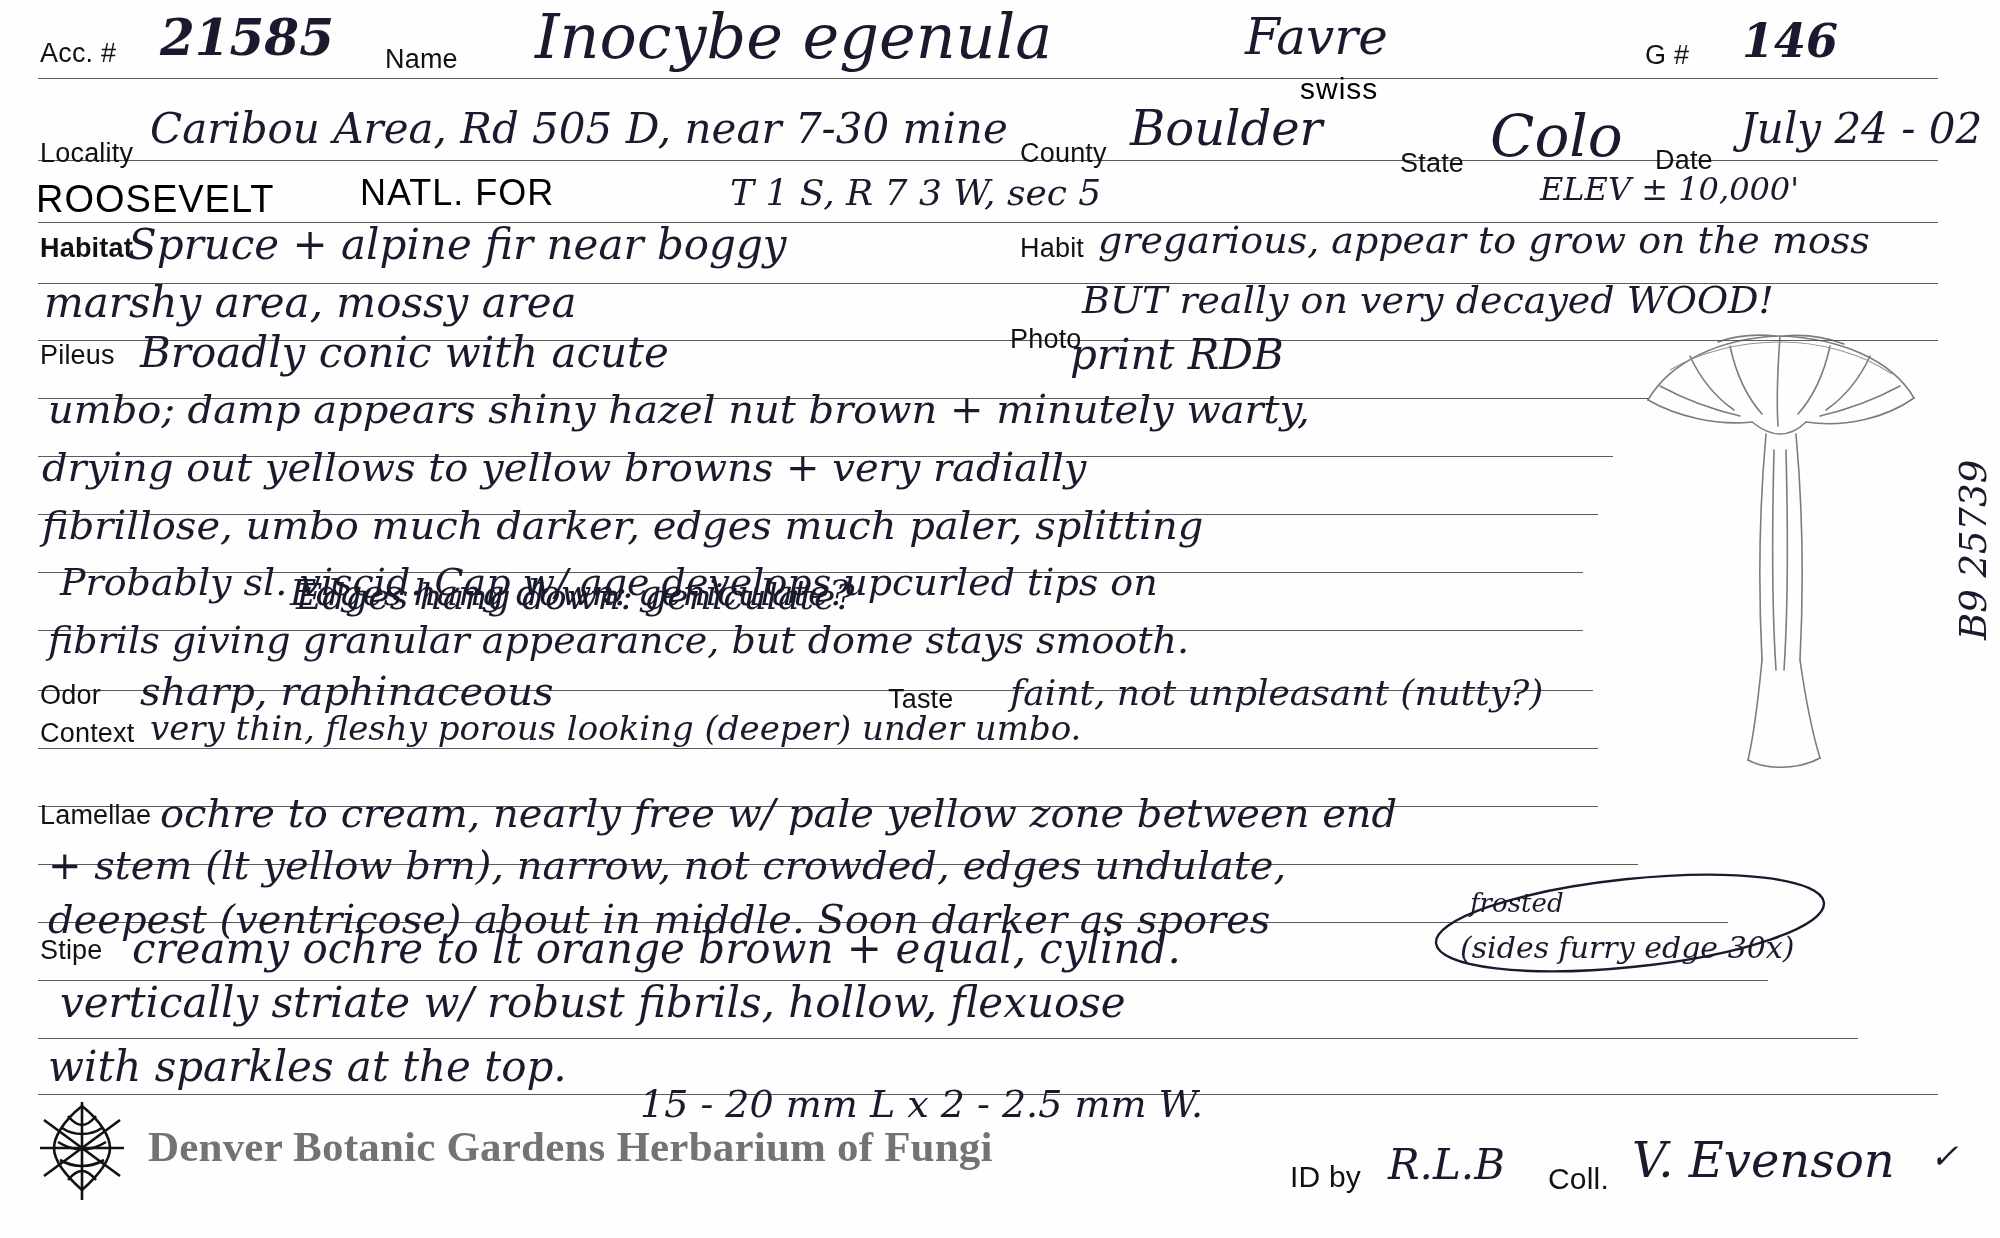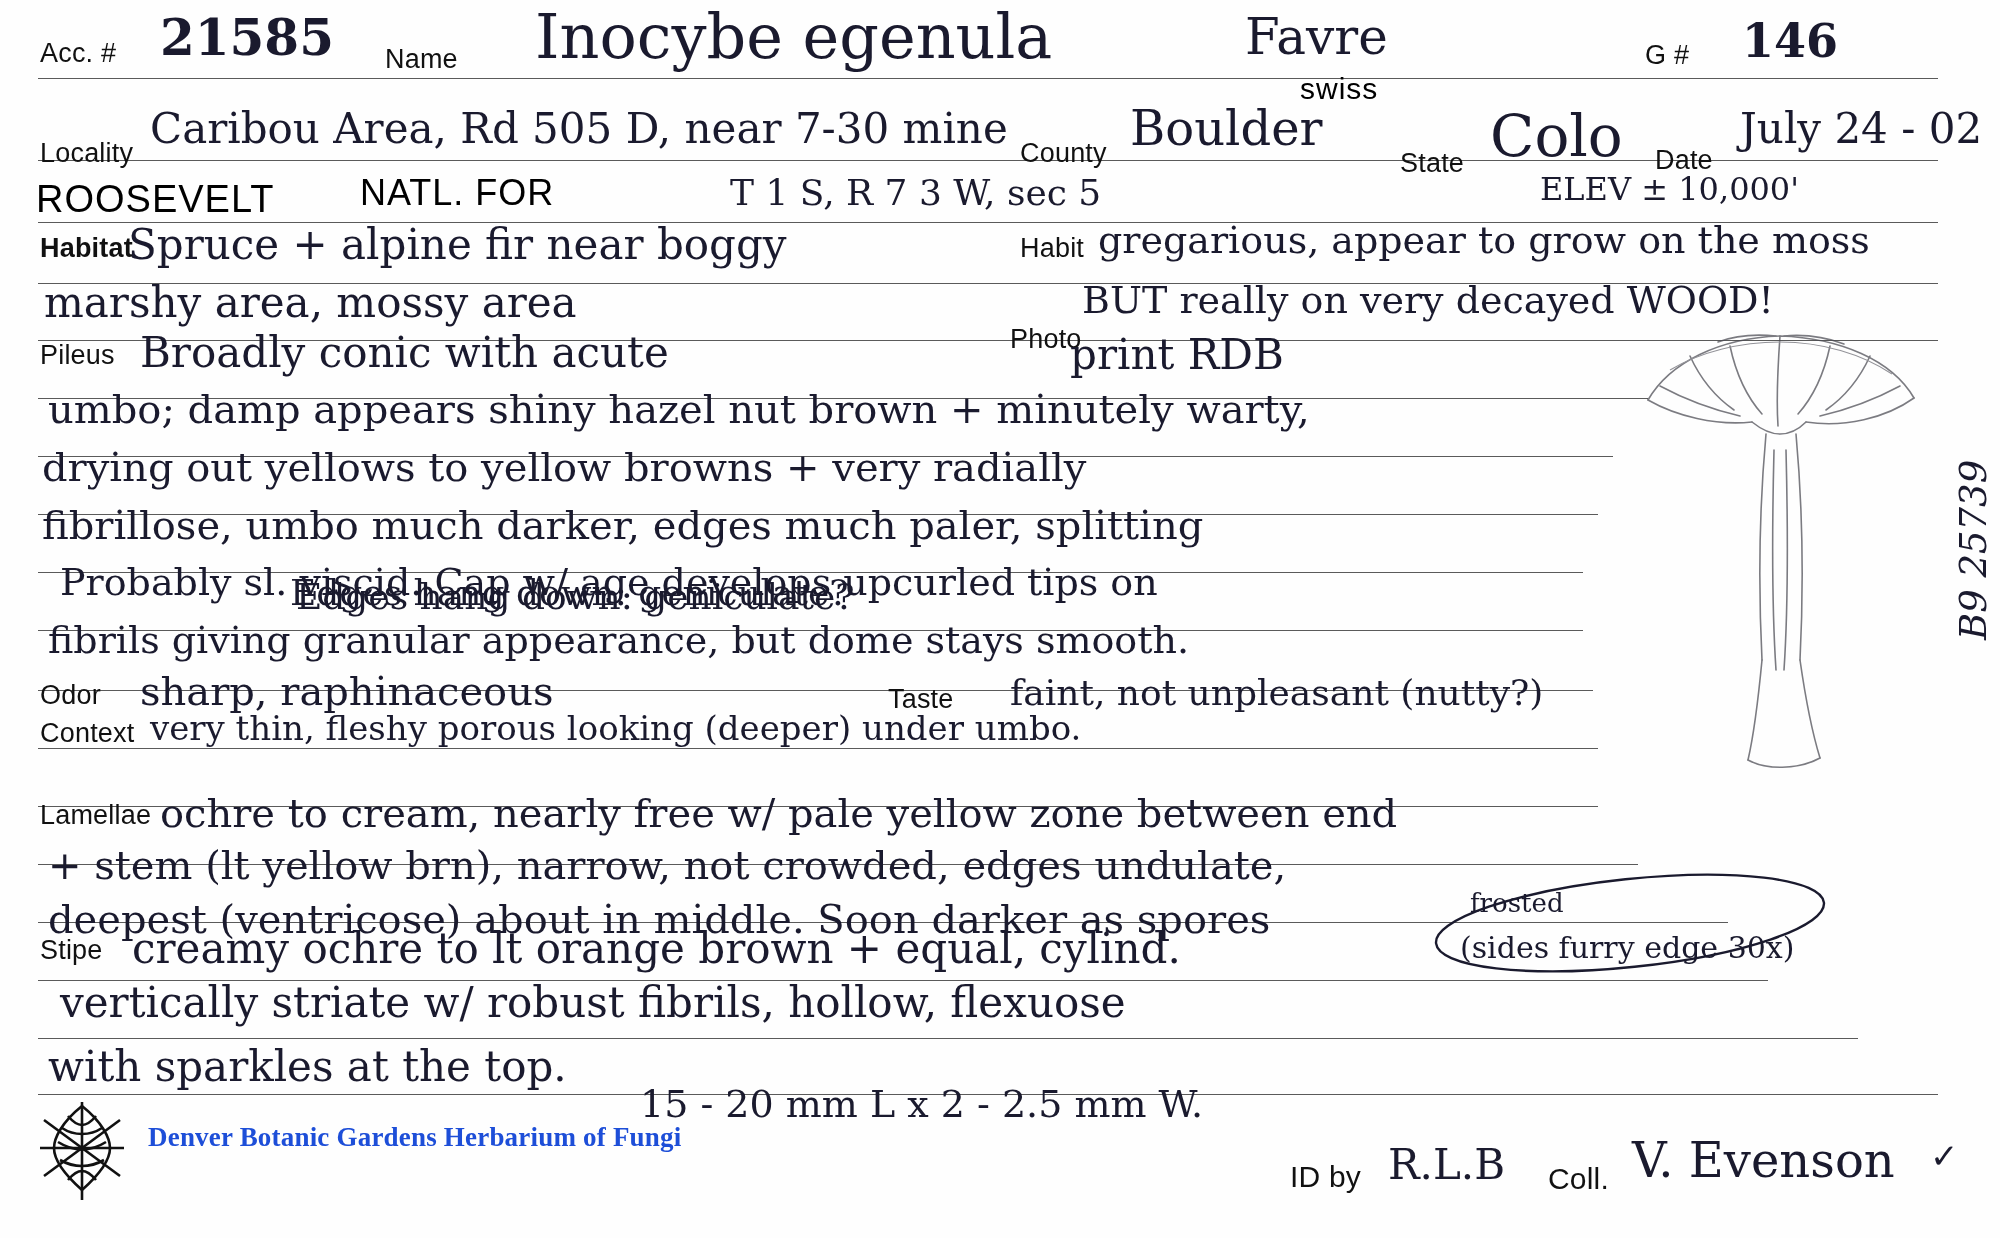--- a/index.html
+++ b/index.html
@@ -30,41 +30,42 @@
   .rule {
     position: absolute;
     height: 1px;
     background: #2b2b2b;
     opacity: .78;
   }
   
   .hw {
     position: absolute;
     font-family: "DejaVu Serif", serif;
+    font-style: italic;
     color: #1a1a2e;
     white-space: nowrap;
     transform-origin: left bottom;
   }
   .hw.b { font-weight: bold; }
   .print {
     position: absolute;
     font-family: "Liberation Sans", sans-serif;
     color: #000000;
     white-space: nowrap;
     letter-spacing: 1px;
   }
   
   #footer-title {
     position: absolute;
     left: 148px;
     top: 1122px;
     font-family: "Liberation Serif", serif;
     font-weight: bold;
-    font-size: 27px;
-    color: #1d4ed8;
+    font-size: 43px;
+    color: #737373;
     letter-spacing: .2px;
   }
   #logo {
     position: absolute;
     left: 34px;
     top: 1098px;
     width: 96px;
     height: 106px;
   }
   

